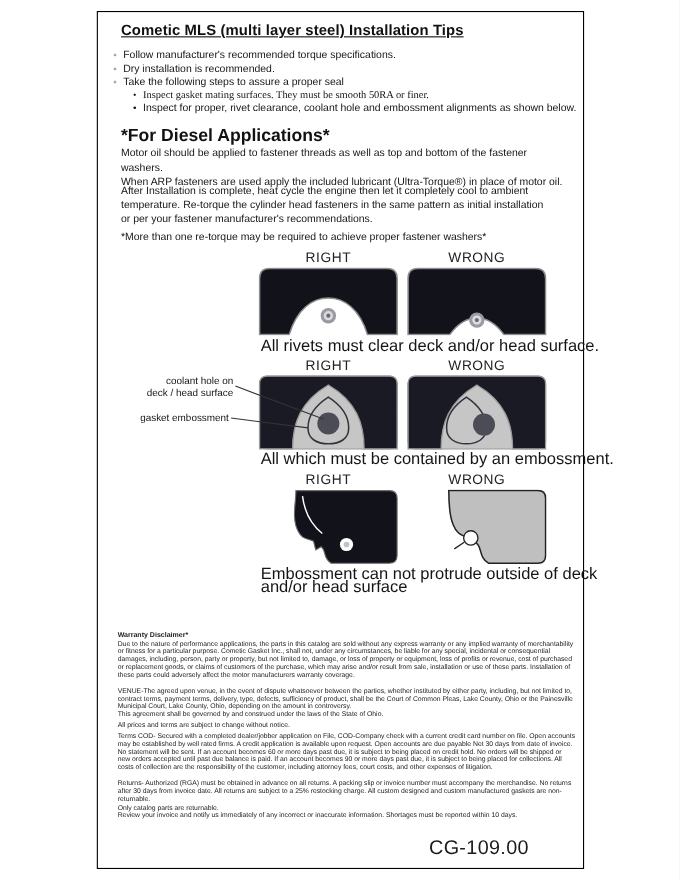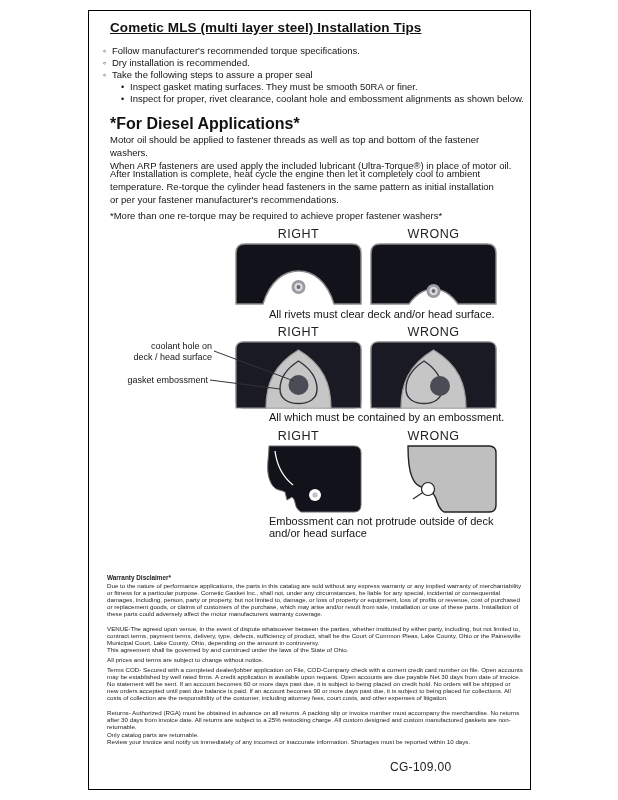--- a/index.html
+++ b/index.html
@@ -13,25 +13,25 @@
   .bullet-row { left:103px; }
   .bullet-row .marker { display:inline-block; width:9px; font-size:9px; }
   .sub-bullet-row { left:121px; }
   .sub-bullet-row .marker { display:inline-block; width:9px; font-size:9px; }
   .diesel-heading { left:110px; top:115px; font-size:16px; font-weight:bold; }
   .para { left:110px; width:408px; line-height:13px; }
   .preline { white-space:pre-line; }
   .dlabel { width:127px; text-align:center; font-size:12.5px; color:#222; letter-spacing:.5px; }
   .panel { width:127px; height:62px; }
   .panel2 { width:127px; height:68px; }
-  .caption { left:237px; font-size:11px; color:#151515; line-height:11.5px;margin-left:32px; }
+  .caption { left:237px; font-size:15px; color:#151515; line-height:11.5px; }
   .annot { font-size:9px; color:#151515; line-height:11px; text-align:right; }
   .tinyhead { left:107px; top:574px; font-size:6.4px; font-weight:bold; color:#222; }
   .tiny { left:107px; width:416px; font-size:6.2px; line-height:6.9px; color:#222; }
-  .footer { left:390px; top:760px; font-size:12px; color:#1a1a1a; letter-spacing:.3px; }
+  .footer { left:390px; top:760px; font-size:18px; color:#1a1a1a; letter-spacing:.3px; }
   svg { display:block; }
   .overlay { left:0; top:0; width:618px; height:800px; pointer-events:none; }
 </style>
 </head>
 <body>
 
 <div class="page">
 
   <div class="abs frame"></div>
 
@@ -39,21 +39,21 @@
 
   <div class="abs bullet-row body-text" style="top:45px;">
     <span class="marker">◦</span><span>Follow manufacturer's recommended torque specifications.</span>
   </div>
   <div class="abs bullet-row body-text" style="top:57px;">
     <span class="marker">◦</span><span>Dry installation is recommended.</span>
   </div>
   <div class="abs bullet-row body-text" style="top:69px;">
     <span class="marker">◦</span><span>Take the following steps to assure a proper seal</span>
   </div>
-  <div class="abs sub-bullet-row body-text" style="top:81px;">
+  <div class="abs sub-bullet-row body-text" style="top:81px;font-family:Liberation Serif, serif;">
     <span class="marker">•</span><span>Inspect gasket mating surfaces.  They must be smooth 50RA or finer.</span>
   </div>
   <div class="abs sub-bullet-row body-text" style="top:93px;">
     <span class="marker">•</span><span>Inspect for proper, rivet clearance, coolant hole and embossment alignments as shown below.</span>
   </div>
 
   <div class="abs diesel-heading">*For Diesel Applications*</div>
   <div class="abs para body-text preline" style="top:167px;">After Installation is complete, heat cycle the engine then let it completely cool to ambient
 temperature. Re-torque the cylinder head fasteners in the same pattern as initial installation
 or per your fastener manufacturer's recommendations.</div>

